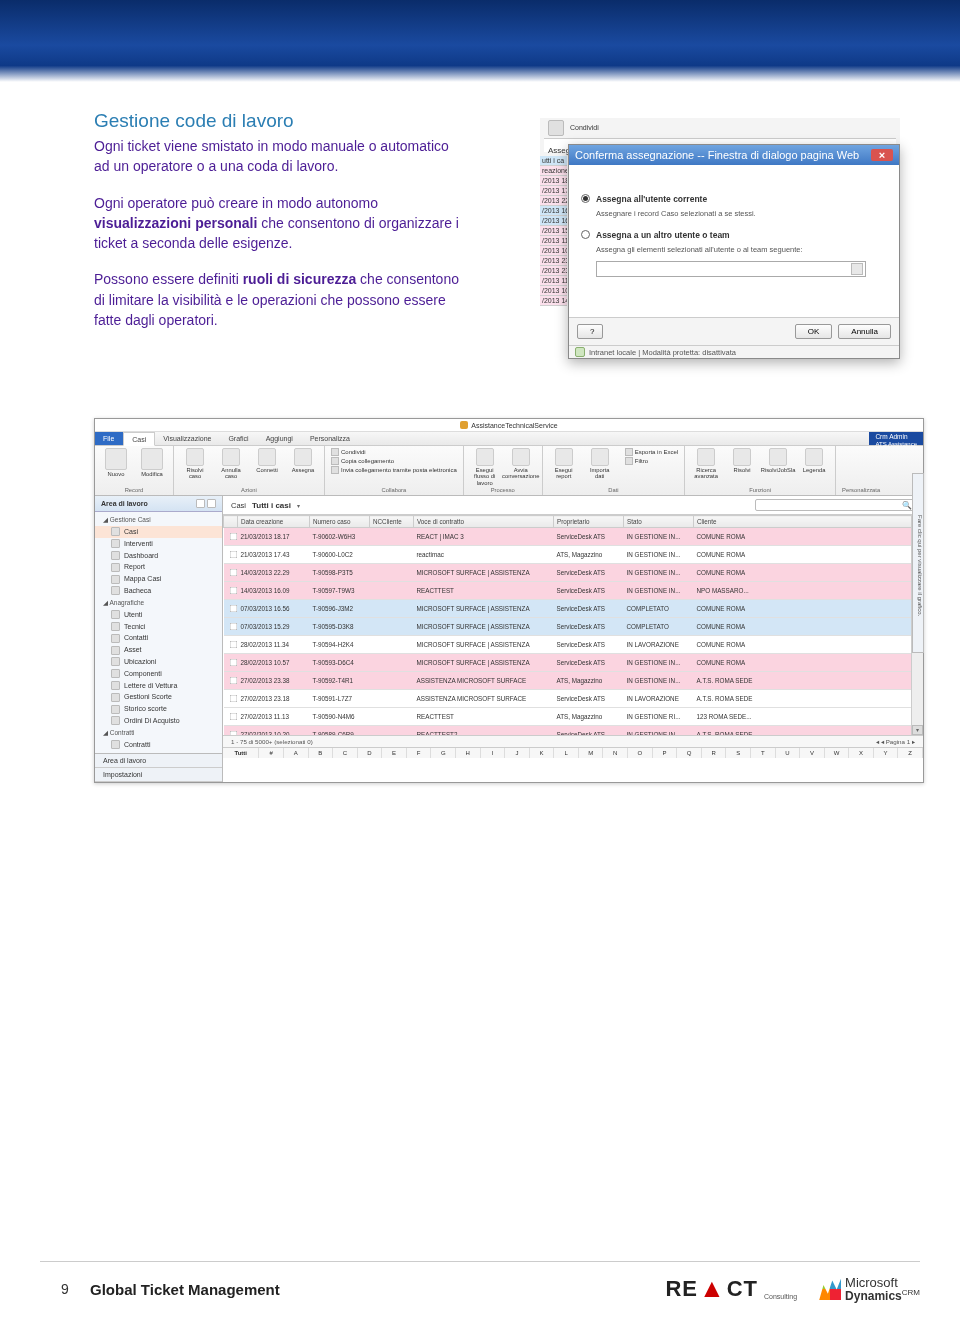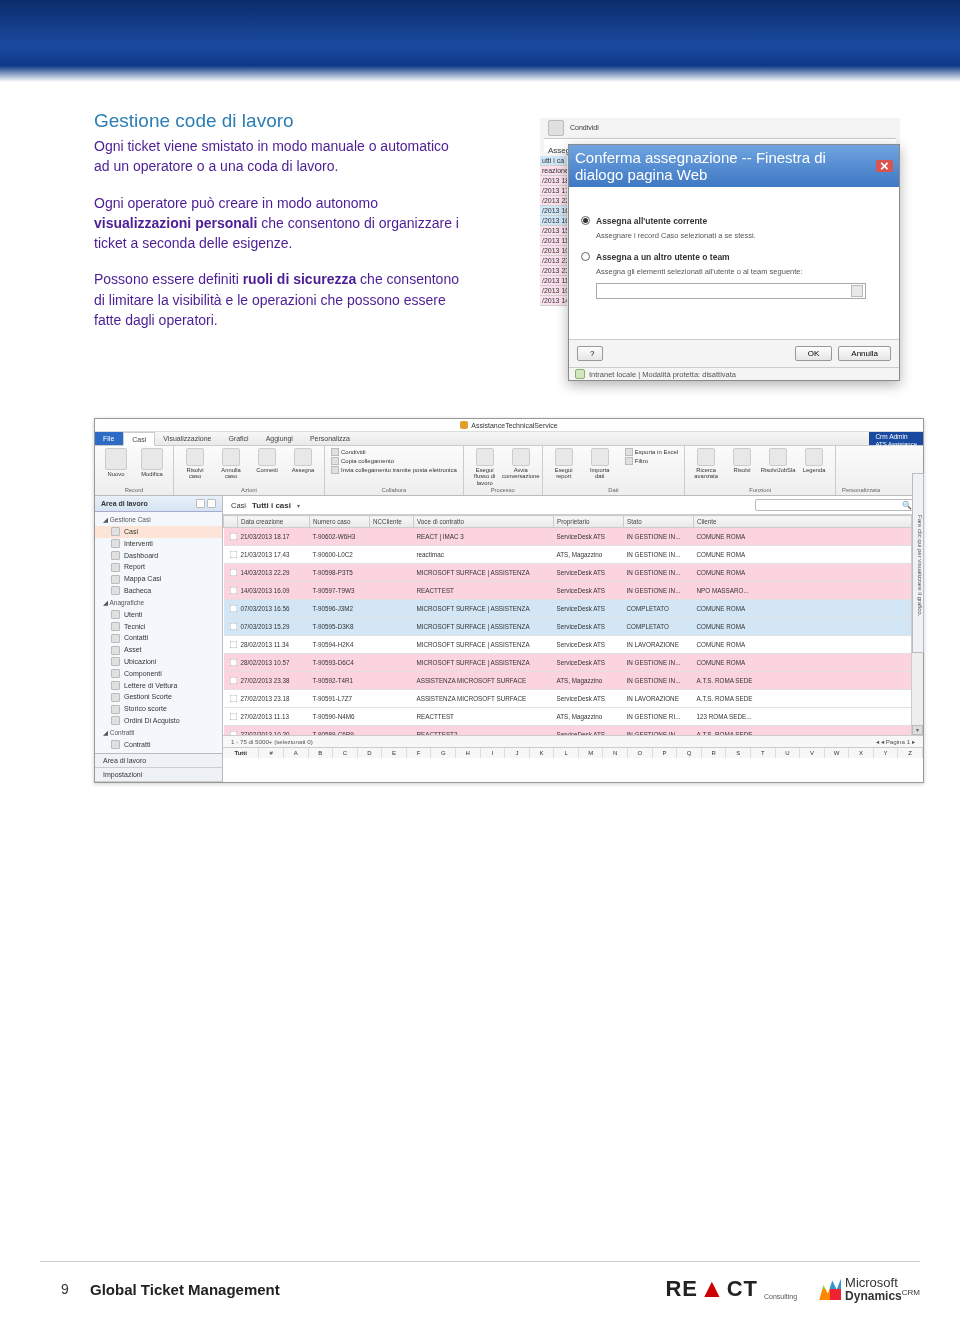--- a/index.html
+++ b/index.html
@@ -13,21 +13,21 @@
   .crm-strip { position: relative; height: 38px; background: #f4f4f4; }
   .crm-strip .titlebar-icons { position:absolute; top:2px; left:8px; display:flex; gap:6px;}
   .crm-strip .titlebar-icons .tico { width:16px;height:16px;background:#e0e0e0;border:1px solid #bbb;border-radius:2px;}
   .crm-row { position:absolute; top:20px; left:4px; right:4px; height:14px; background:#fff; border-top:1px solid #ccc;}
   .crm-row .assegna { font-size:8px; padding-left:4px; line-height:14px;}
   .crm-col { position:absolute; left:0; top:38px; width:28px; bottom:0; background:#e8f0f8; border-right:1px solid #bcc; font-size:7px;}
   .crm-col div { padding:1px 2px; border-bottom:1px solid #d0d0d0; background:#fce0ec; color:#333; white-space:nowrap; overflow:hidden;}
   .crm-col div:nth-child(1){background:#d7e5f3;}
   .crm-col div.blue{background:#cfe6f7;}
   .dialog { position:absolute; left:28px; right:0; top:26px; background:#fff; border:1px solid #8a8a8a; box-shadow:0 4px 12px rgba(0,0,0,0.3); font-size:9px;}
-  .dlg-title { background: linear-gradient(#6fa4e0,#3f78c4); color:#fff; padding:4px 6px; font-size:15px; display:flex; justify-content:space-between; align-items:center;}
+  .dlg-title { background: linear-gradient(#6fa4e0,#3f78c4); color:#fff; padding:4px 6px; font-size:11px; display:flex; justify-content:space-between; align-items:center;}
   .dlg-title .x { background:#d9534f; color:#fff; width:22px; text-align:center; border-radius:2px; font-weight:bold; line-height:12px; cursor:pointer;}
   .dlg-sub { background: linear-gradient(#f8f8f8,#eaeaea); padding:3px 8px; border-bottom:1px solid #ccc;}
   .dlg-sub .h { font-weight:700; font-size:9px;}
   .dlg-sub .s { font-size:7.5px; color:#555;}
   .dlg-body { padding:22px 12px; font-size:8.5px; line-height:1.5; color:#333;}
   .radio-row { margin:6px 0 2px 0; display:flex; align-items:flex-start; gap:6px;}
   .radio-row .r { width:9px; height:9px; border:1px solid #666; border-radius:50%; margin-top:1px; display:inline-flex; align-items:center; justify-content:center;}
   .radio-row .r.sel::after{content:""; width:5px;height:5px;background:#333;border-radius:50%;}
   .radio-row .lbl { font-weight:700;}
   .radio-desc { margin-left:15px; font-size:7.5px; color:#555; margin-bottom:6px;}

